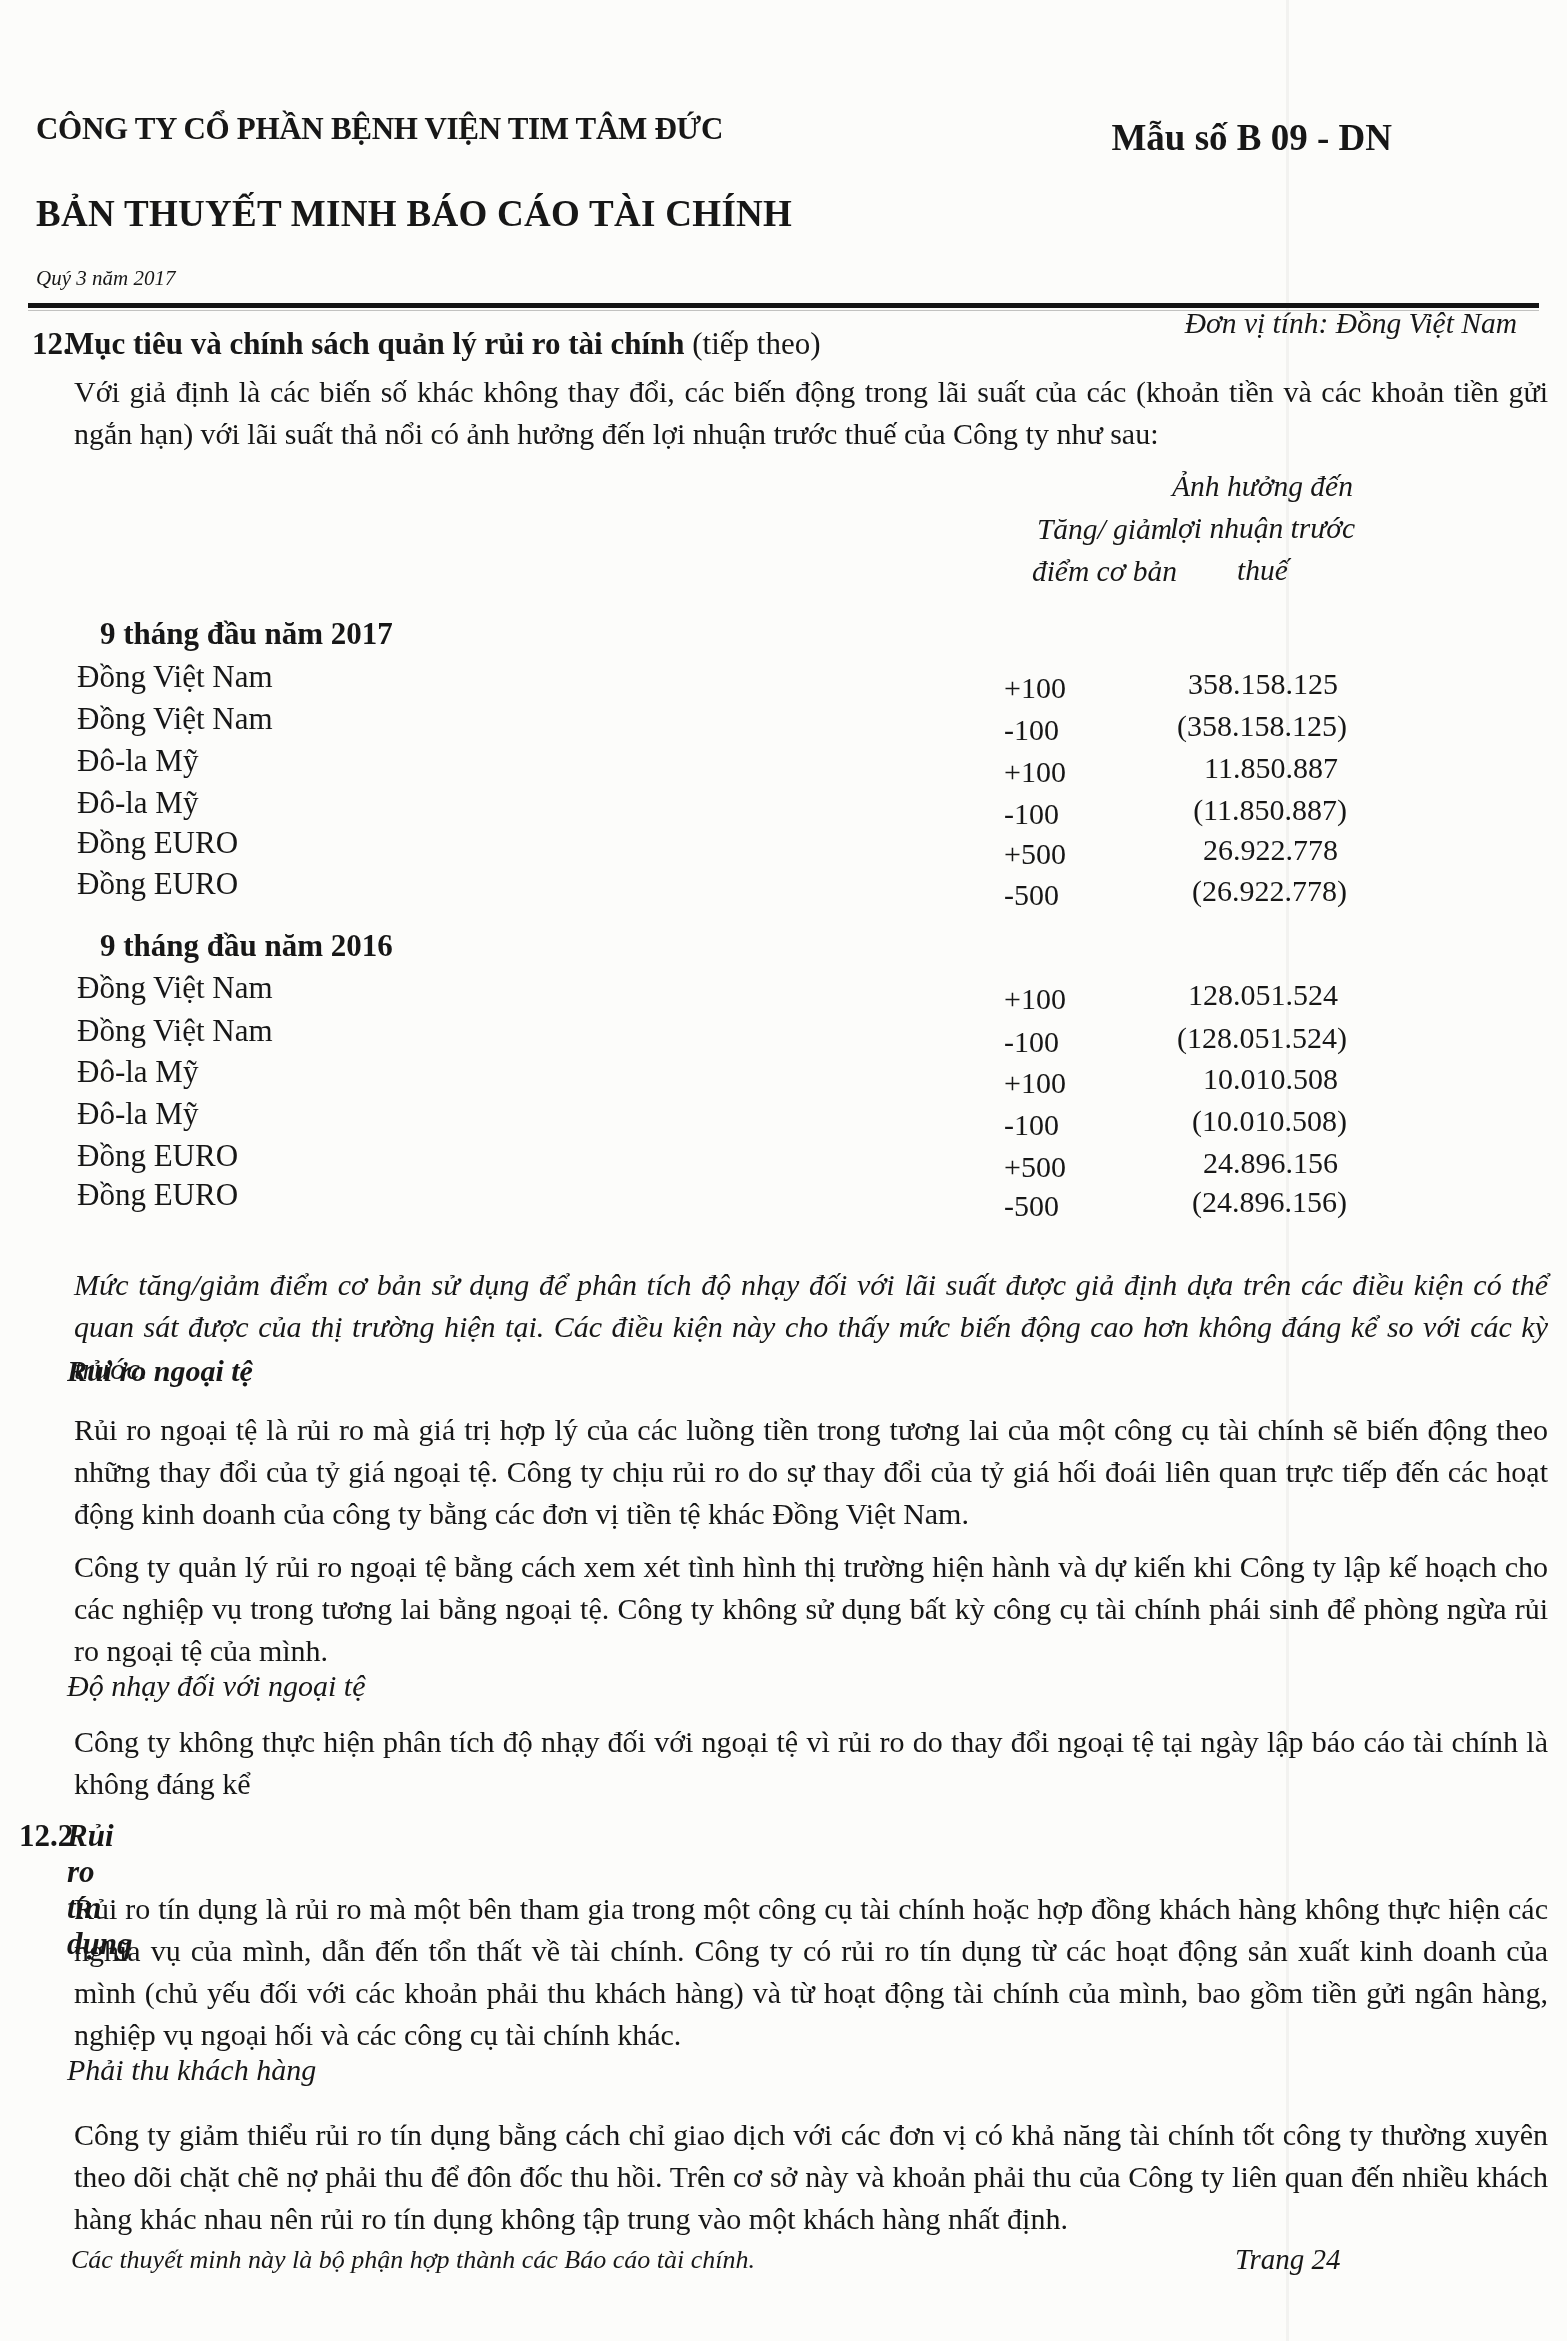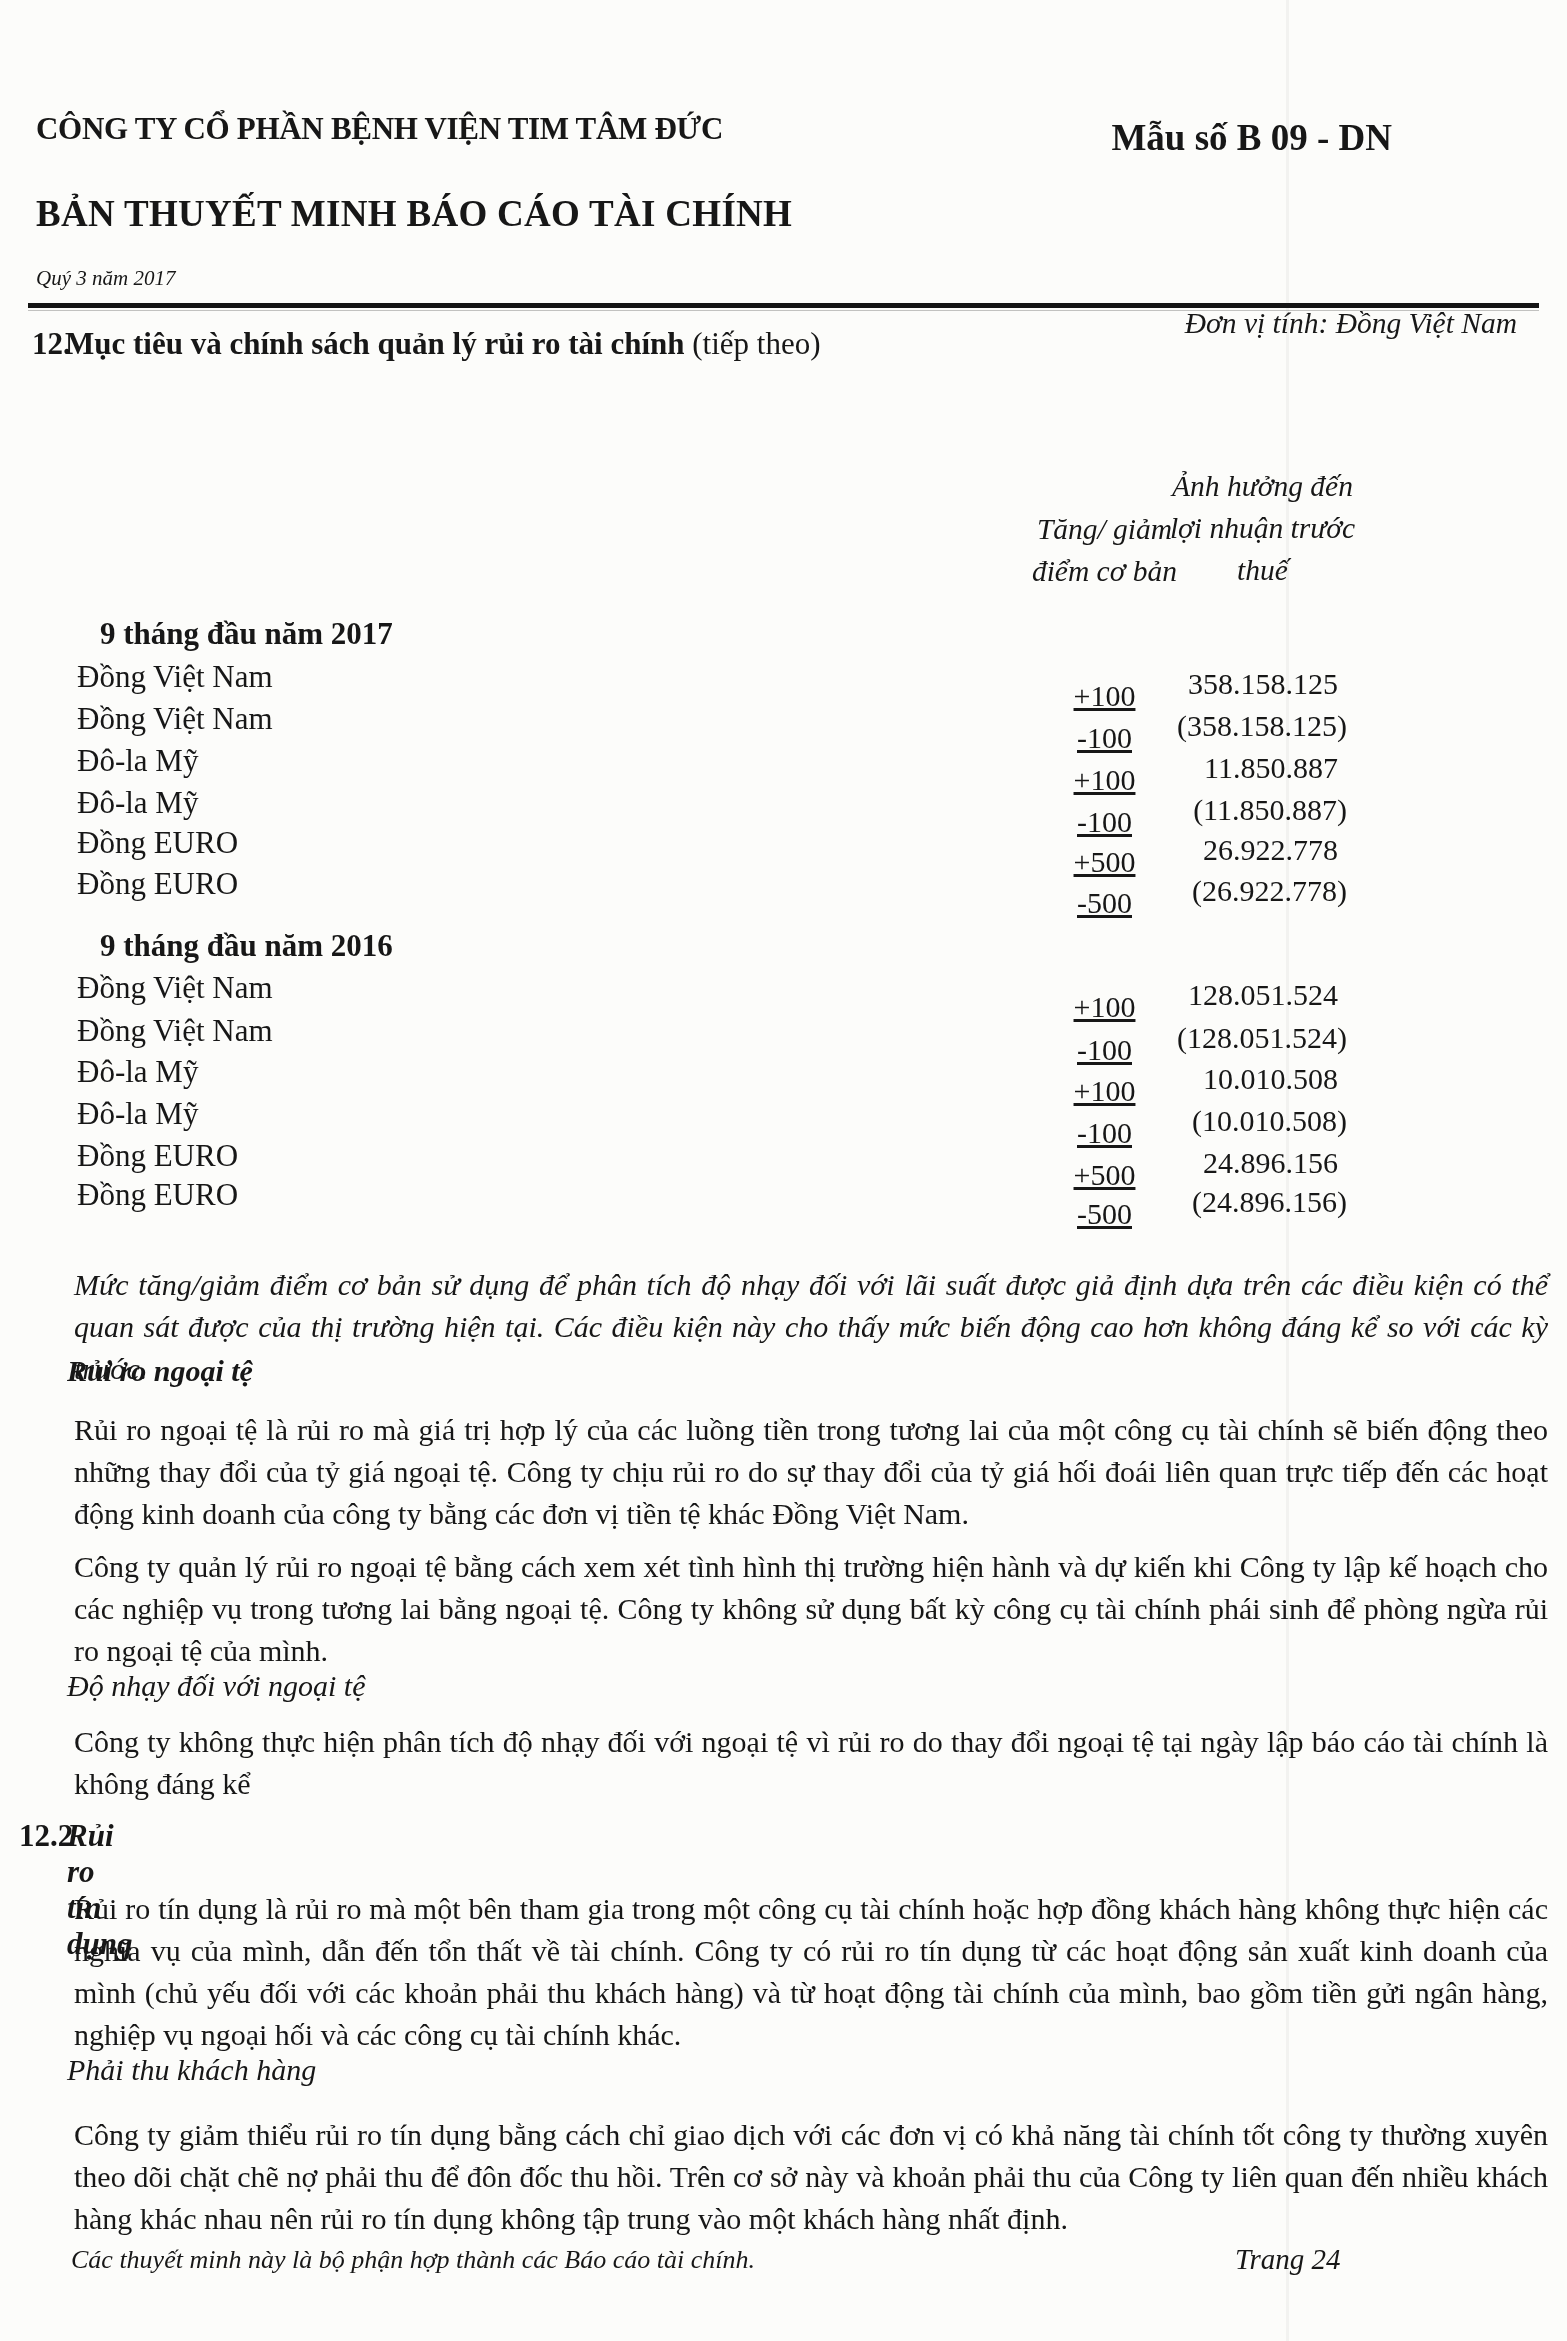--- a/index.html
+++ b/index.html
@@ -40,21 +40,21 @@
   .sub-head{left:67px;font-size:30px;font-style:italic;}
   .sub-head.bold{font-weight:bold;}
   
   .th{font-size:29.5px;font-style:italic;line-height:42px;text-align:center;}
   .th-basis{left:1004px;top:508px;width:201px;}
   .th-effect{left:1162px;top:465px;width:201px;}
   .th span{display:block;}
   .tsec-head{left:76px;font-size:31px;font-weight:bold;margin-left:24px;}
   .trow{left:0;right:0;height:42px;}
   .trow .lbl{position:absolute;left:77px;top:0;font-size:31px;}
-  .trow .basis{position:absolute;left:1004px;top:20px;width:201px;text-align:center;font-size:30px;text-decoration:underline;}
+  .trow .basis{position:absolute;left:1004px;top:12px;width:201px;font-size:30px;}
   .trow .effect{position:absolute;left:1141px;top:8px;width:206px;text-align:right;font-size:30px;}
   .trow .effect.pos{padding-right:9.4px;width:197px;}
   
   .footnote{left:71px;top:2245px;font-size:26px;font-style:italic;}
   .pageno{left:1235px;top:2243px;font-size:29px;font-style:italic;}
   
   .streak{left:1286px;top:0;width:2.7px;height:100%;background:rgba(60,60,60,0.05);}
 </style>
 </head>
 <body>
@@ -67,20 +67,21 @@
   <div class="abs period">Quý 3 năm 2017</div>
   <div class="abs unit">Đơn vị tính: Đồng Việt Nam</div>
   <div class="abs rule"></div>
   <div class="abs rule2"></div>
 
   <div class="abs h12">
     <span class="sec-num">12.</span>
     <span class="sec-head"><span class="b">Mục tiêu và chính sách quản lý rủi ro tài chính</span><span> (tiếp theo)</span></span>
   </div>
 
+  <div class="abs para" style="top:371px;">Với giả định là các biến số khác không thay đổi, các biến động trong lãi suất của các (khoản tiền và các khoản tiền gửi ngắn hạn) với lãi suất thả nổi có ảnh hưởng đến lợi nhuận trước thuế của Công ty như sau:</div>
 
   <div>
     <div class="abs th th-basis">
       <span>Tăng/ giảm</span>
       <span>điểm cơ bản</span>
     </div>
     <div class="abs th th-effect">
       <span>Ảnh hưởng đến</span>
       <span>lợi nhuận trước</span>
       <span>thuế</span>

